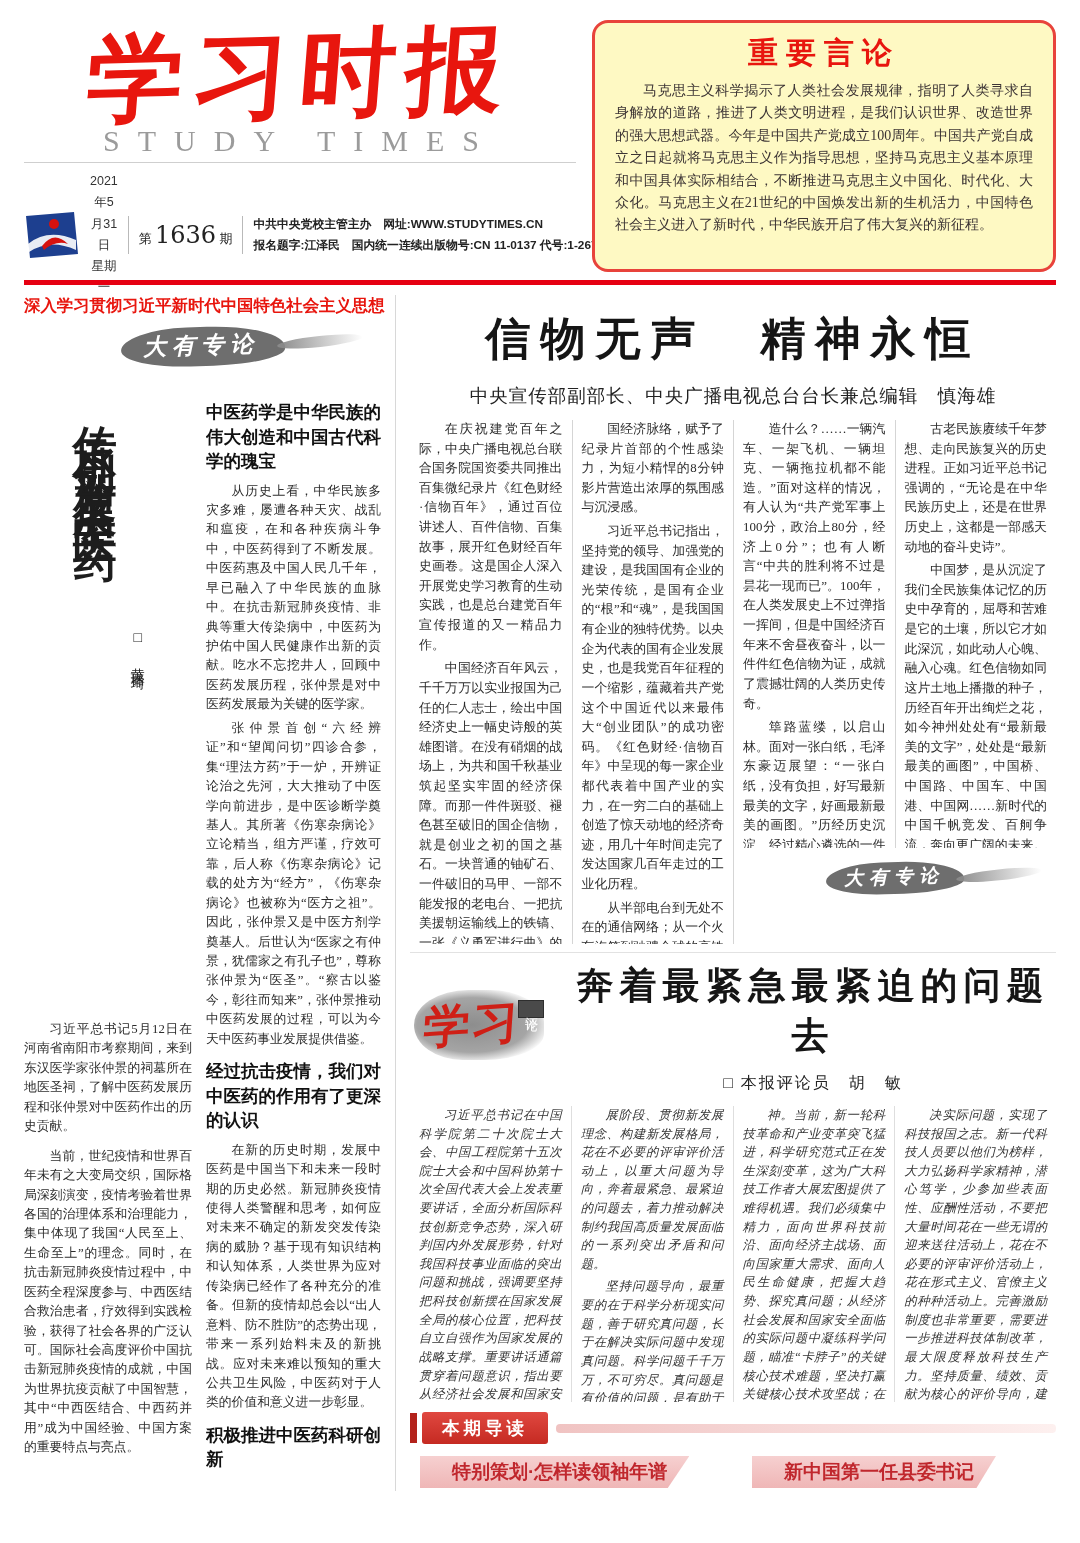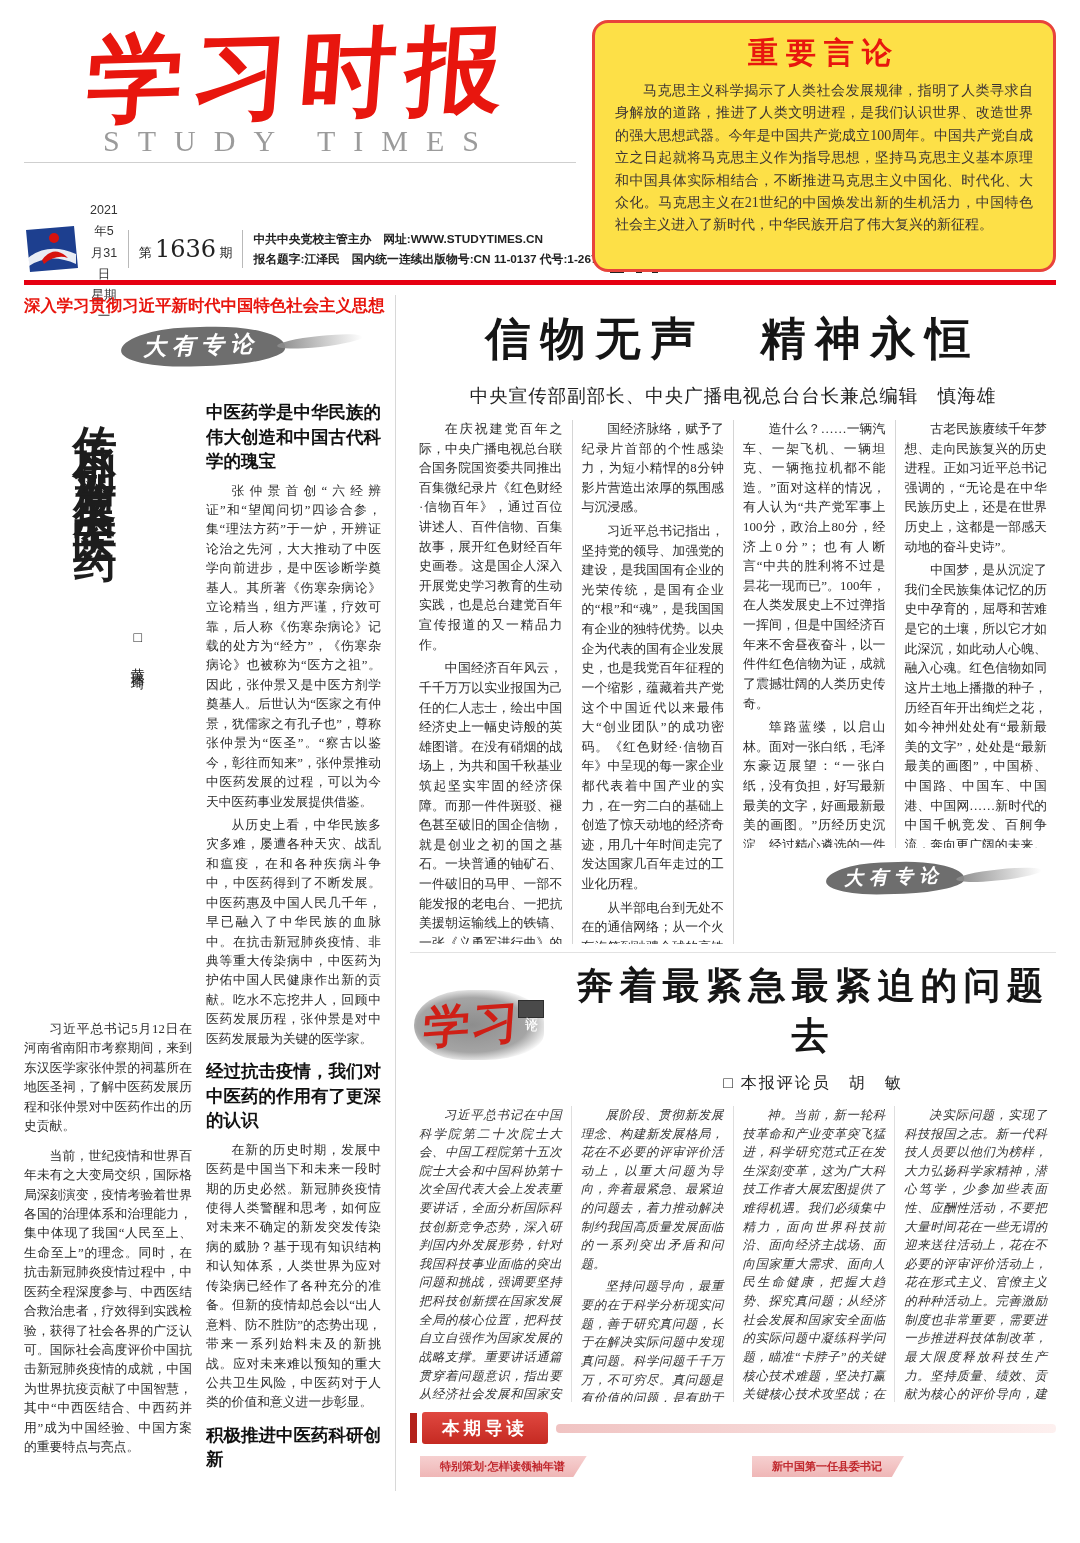--- a/index.html
+++ b/index.html
@@ -7,28 +7,28 @@
   body { font-family:"Liberation Serif", serif; }
   .page { width:1080px; height:1543px; margin:0 auto; background:#ffffff; padding:20px 24px 0 24px; overflow:hidden; position:relative; }
 
   
   .hdr { display:flex; gap:16px; height:252px; }
   .hdr-left { width:552px; flex:none; display:flex; flex-direction:column; }
   .masthead { font-family:"DejaVu Serif", serif; font-weight:900; color:#e8160e; font-size:96px; line-height:1.0; letter-spacing:10px; transform:skewX(-6deg) rotate(-1.5deg); text-align:center; padding-top:6px; }
   .masthead-en { font-family:"Liberation Serif", serif; color:#9b9b9b; font-size:30px; letter-spacing:18px; text-align:center; margin-top:2px; border-bottom:1px solid #cfcfcf; padding-bottom:4px; }
   .pubrow { display:flex; align-items:center; gap:10px; margin-top:8px; }
   .logo-svg { flex:none; }
-  .dateblk { font-family:"Liberation Sans", sans-serif; font-size:12.5px; color:#333; text-align:center; line-height:1.7;margin-top:29px; }
+  .dateblk { font-family:"Liberation Sans", sans-serif; font-size:12.5px; color:#333; text-align:center; line-height:1.7; }
   .vdiv { width:1px; height:38px; background:#b9b9b9; flex:none; }
   .issue { font-size:13px; color:#222; white-space:nowrap; }
   .issue-no { font-family:"DejaVu Serif", serif; font-size:24px; }
   .pubinfo { font-family:"Liberation Sans", sans-serif; font-size:11.8px; font-weight:bold; color:#222; line-height:1.75; white-space:nowrap; }
   .qr-svg { flex:none; margin-left:auto; }
 
-  .quote { flex:1; border:3px solid #e8433b; border-radius:16px; padding:10px 20px 8px 20px; background:#fde047; }
+  .quote { flex:1; border:3px solid #e8433b; border-radius:16px; padding:10px 20px 8px 20px; background:#fef9c3; }
   .quote h2 { text-align:center; color:#e8160e; font-family:"Liberation Sans", sans-serif; font-size:30px; letter-spacing:8px; margin-bottom:6px; }
   .quote p { font-size:14px; line-height:1.6; color:#3c3434; text-align:justify; text-indent:2em; }
 
   .redrule { height:5px; background:#e60012; margin-top:8px; }
 
   
   .main { display:flex; margin-top:10px; height:1196px; }
   .leftcol { width:372px; flex:none; border-right:1px solid #d8d8d8; padding-right:14px; overflow:hidden; }
   .kicker { color:#e8160e; font-family:"Liberation Sans", sans-serif; font-weight:bold; font-size:16.4px; white-space:nowrap; }
   .brush-wrap { text-align:center; margin:10px 0 4px 0; }
@@ -73,21 +73,21 @@
   .ccol .para { font-style:italic; font-size:12.4px; line-height:1.5; color:#333; }
 
   
   .guide { margin-top:10px; }
   .guide-head { display:flex; align-items:center; }
   .guide-bar { width:7px; height:30px; background:#b3221b; flex:none; }
   .guide-title { background:linear-gradient(#e04840,#c52a22); color:#fff; font-family:"Liberation Sans", sans-serif; font-weight:bold; font-size:17.5px; letter-spacing:4px; padding:4px 20px; border-radius:3px; margin-left:5px; }
   .guide-band { flex:1; height:9px; margin-left:8px; background:linear-gradient(to right,#f0c3c2,#fdf0ef); border-radius:4px; }
   .guide-items { display:flex; gap:34px; padding:12px 6px 2px 10px; }
   .guide-item { flex:1; }
-  .gtag { display:inline-block; background:linear-gradient(#f6d0d0,#efb6b6); color:#c0272d; font-family:"Liberation Sans", sans-serif; font-weight:bold; font-size:11px; padding:3px 22px 3px 20px; clip-path:polygon(0 0, 100% 0, 92% 100%, 0 100%); }
+  .gtag { display:inline-block; background:linear-gradient(#f6d0d0,#efb6b6); color:#c0272d; font-family:"Liberation Sans", sans-serif; font-weight:bold; font-size:19px; padding:3px 22px 3px 32px; clip-path:polygon(0 0, 100% 0, 92% 100%, 0 100%); }
 </style>
 </head>
 <body>
 
 <div class="page">
 
   <header class="hdr">
     <div class="hdr-left">
       <div class="masthead">学习时报</div>
       <div class="masthead-en">STUDY TIMES</div>
@@ -165,22 +165,22 @@
           </div>
           <div>
               <p class="para">习近平总书记5月12日在河南省南阳市考察期间，来到东汉医学家张仲景的祠墓所在地医圣祠，了解中医药发展历程和张仲景对中医药作出的历史贡献。</p>
               <p class="para">当前，世纪疫情和世界百年未有之大变局交织，国际格局深刻演变，疫情考验着世界各国的治理体系和治理能力，集中体现了我国“人民至上、生命至上”的理念。同时，在抗击新冠肺炎疫情过程中，中医药全程深度参与、中西医结合救治患者，疗效得到实践检验，获得了社会各界的广泛认可。国际社会高度评价中国抗击新冠肺炎疫情的成就，中国为世界抗疫贡献了中国智慧，其中“中西医结合、中西药并用”成为中国经验、中国方案的重要特点与亮点。</p>
               <p class="para">当前，随着国际环境变化，我国着力构建以国内大循环为主体、国内国际双循环相互促进的新发展格局，中医药事业发展处于关键的历史节点，既面临着千载难逢的历史机遇，又面临着严峻的现实挑战。新时代，党和国家对中医药事业和产业发展给予殷切希望：人民群众需要更优质、便捷、高效的中医药服务和更高品质的中药产品；推进“一带一路”建设、构建人类命运共同体，需要高质量的中医药服务和高品质的中药产品“走出去”，开拓对外交流新篇章。</p>
             </div>
         </div>
         <div class="tcm-right">
           <div class="subhead">中医药学是中华民族的伟大创造和中国古代科学的瑰宝</div>
           <div>
+              <p class="para">从历史上看，中华民族多灾多难，屡遭各种天灾、战乱和瘟疫，在和各种疾病斗争中，中医药得到了不断发展。中医药惠及中国人民几千年，早已融入了中华民族的血脉中。在抗击新冠肺炎疫情、非典等重大传染病中，中医药为护佑中国人民健康作出新的贡献。吃水不忘挖井人，回顾中医药发展历程，张仲景是对中医药发展最为关键的医学家。</p>
               <p class="para">张仲景首创“六经辨证”和“望闻问切”四诊合参，集“理法方药”于一炉，开辨证论治之先河，大大推动了中医学向前进步，是中医诊断学奠基人。其所著《伤寒杂病论》立论精当，组方严谨，疗效可靠，后人称《伤寒杂病论》记载的处方为“经方”，《伤寒杂病论》也被称为“医方之祖”。因此，张仲景又是中医方剂学奠基人。后世认为“医家之有仲景，犹儒家之有孔子也”，尊称张仲景为“医圣”。“察古以鉴今，彰往而知来”，张仲景推动中医药发展的过程，可以为今天中医药事业发展提供借鉴。</p>
-              <p class="para">从历史上看，中华民族多灾多难，屡遭各种天灾、战乱和瘟疫，在和各种疾病斗争中，中医药得到了不断发展。中医药惠及中国人民几千年，早已融入了中华民族的血脉中。在抗击新冠肺炎疫情、非典等重大传染病中，中医药为护佑中国人民健康作出新的贡献。吃水不忘挖井人，回顾中医药发展历程，张仲景是对中医药发展最为关键的医学家。</p>
             </div>
           <div class="subhead">经过抗击疫情，我们对中医药的作用有了更深的认识</div>
           <div>
               <p class="para">在新的历史时期，发展中医药是中国当下和未来一段时期的历史必然。新冠肺炎疫情使得人类警醒和思考，如何应对未来不确定的新发突发传染病的威胁？基于现有知识结构和认知体系，人类世界为应对传染病已经作了各种充分的准备。但新的疫情却总会以“出人意料、防不胜防”的态势出现，带来一系列始料未及的新挑战。应对未来难以预知的重大公共卫生风险，中医药对于人类的价值和意义进一步彰显。</p>
             </div>
           <div class="subhead">积极推进中医药科研创新</div>
 
         </div>
       </div>
     </section>

